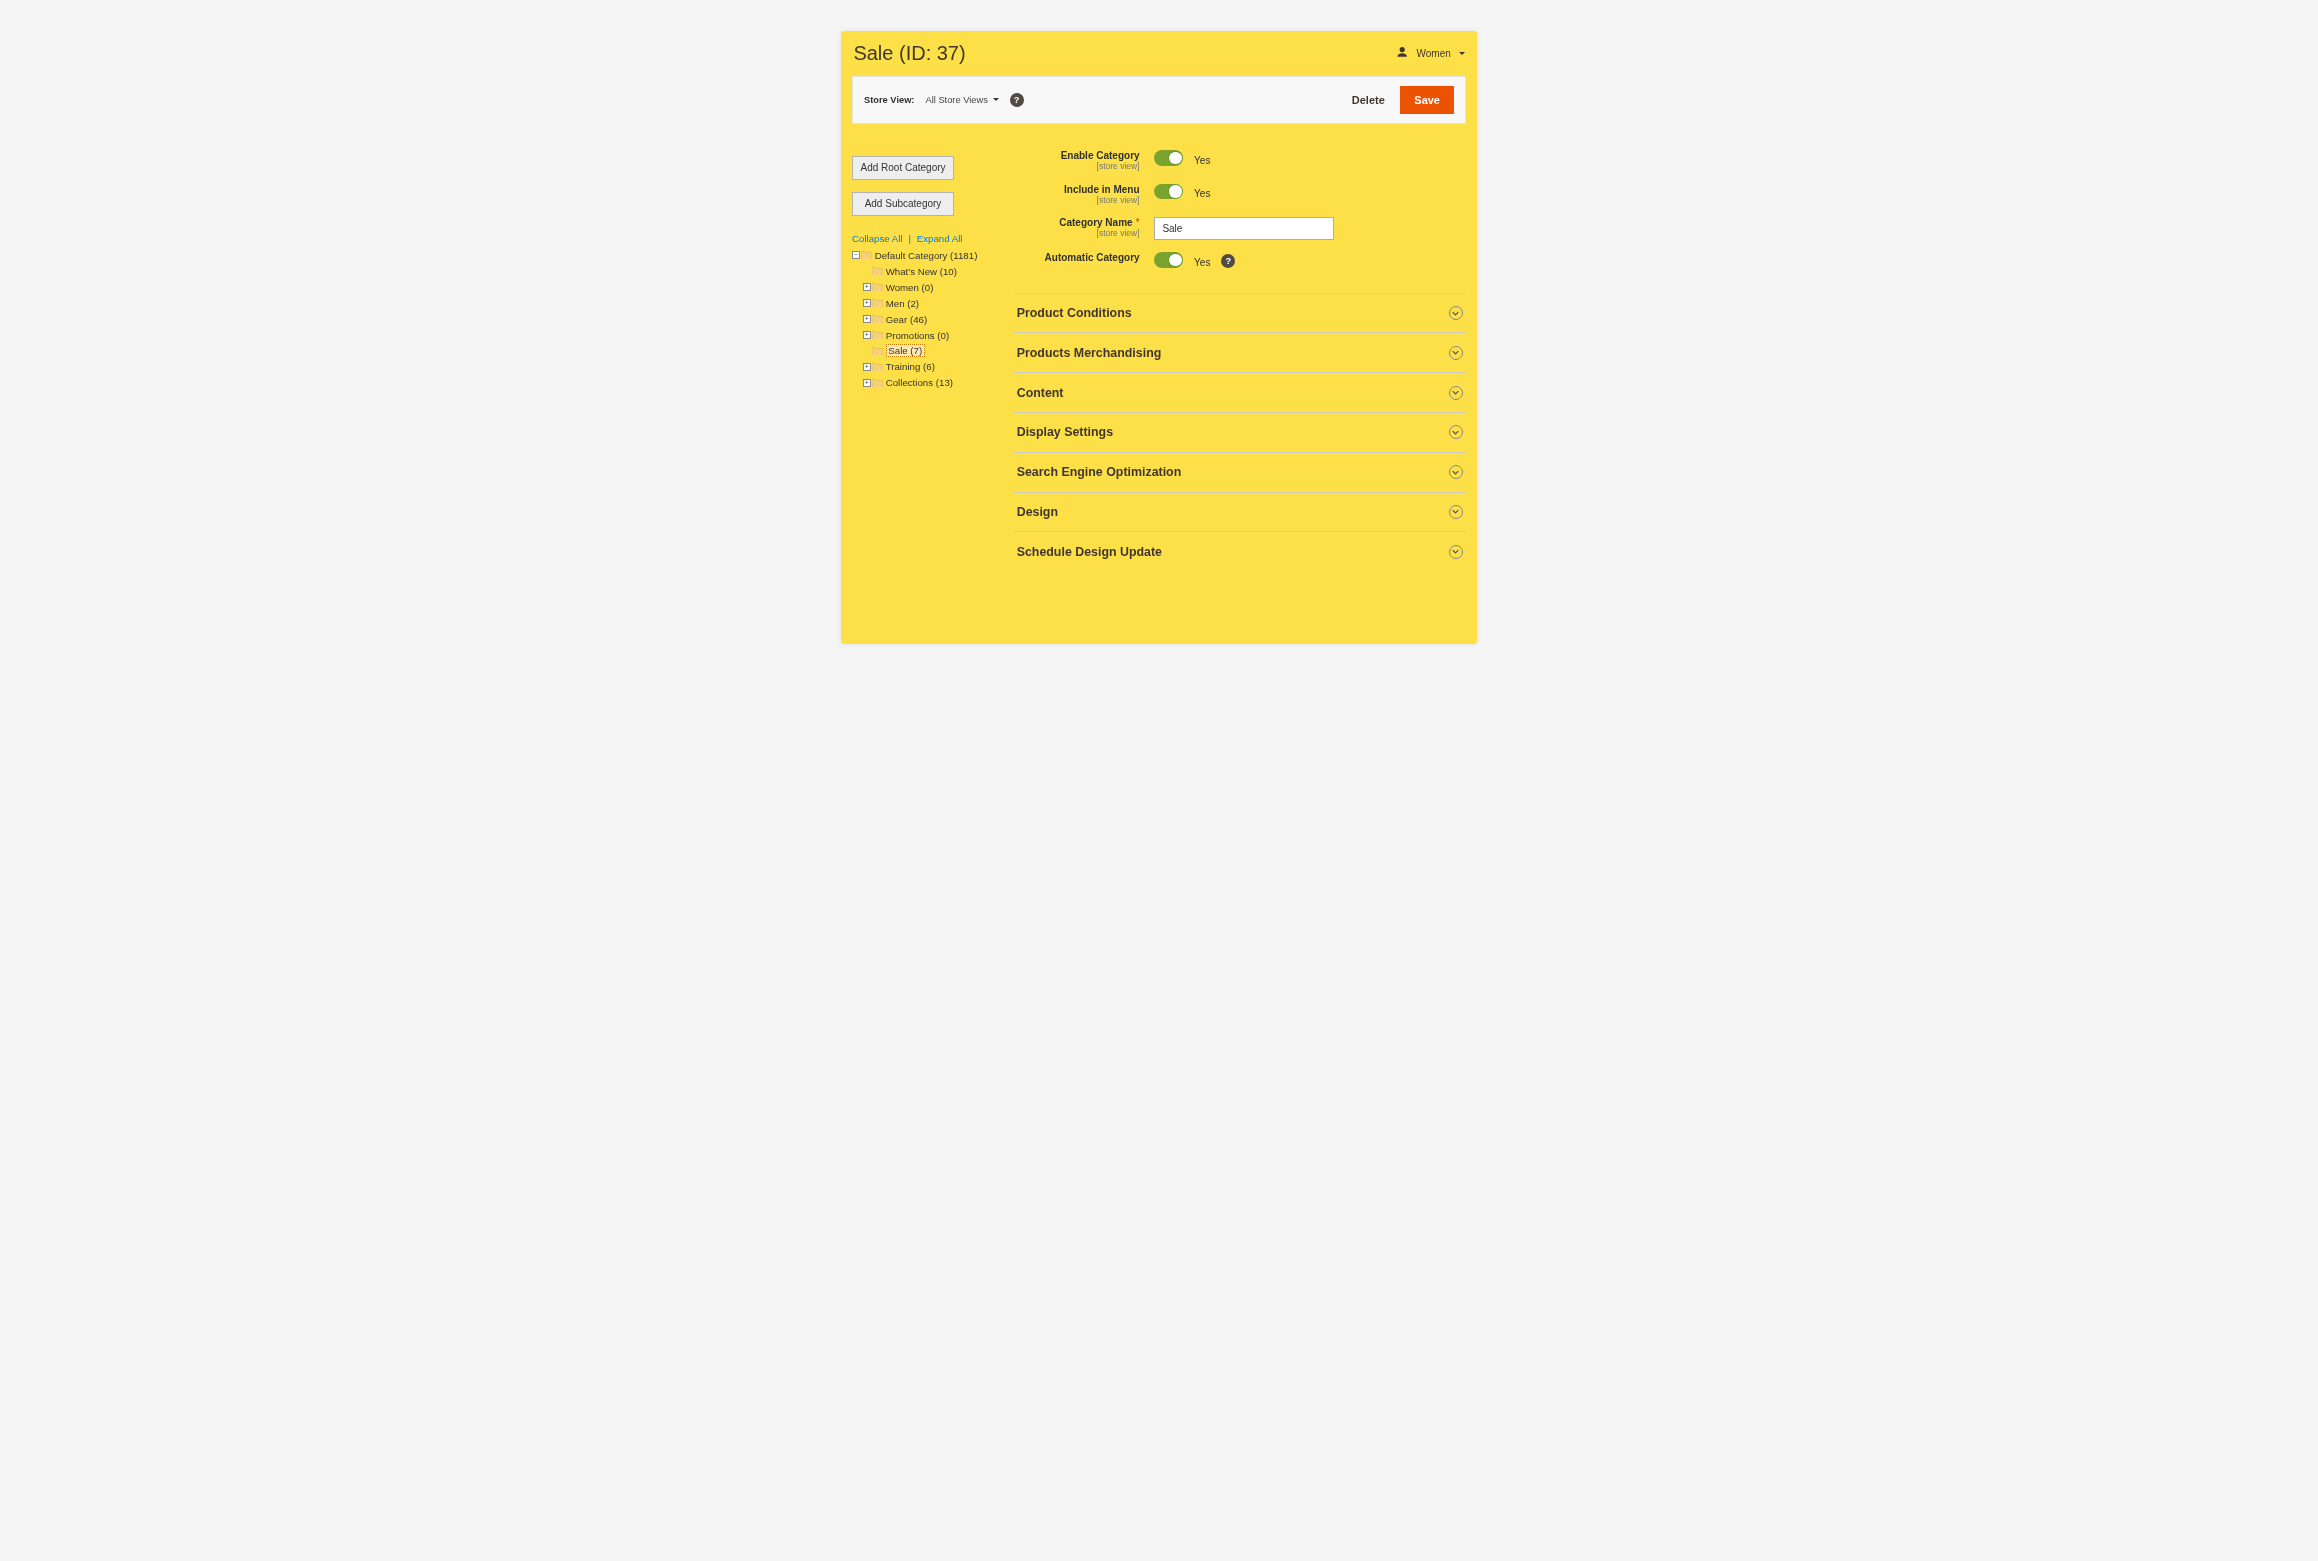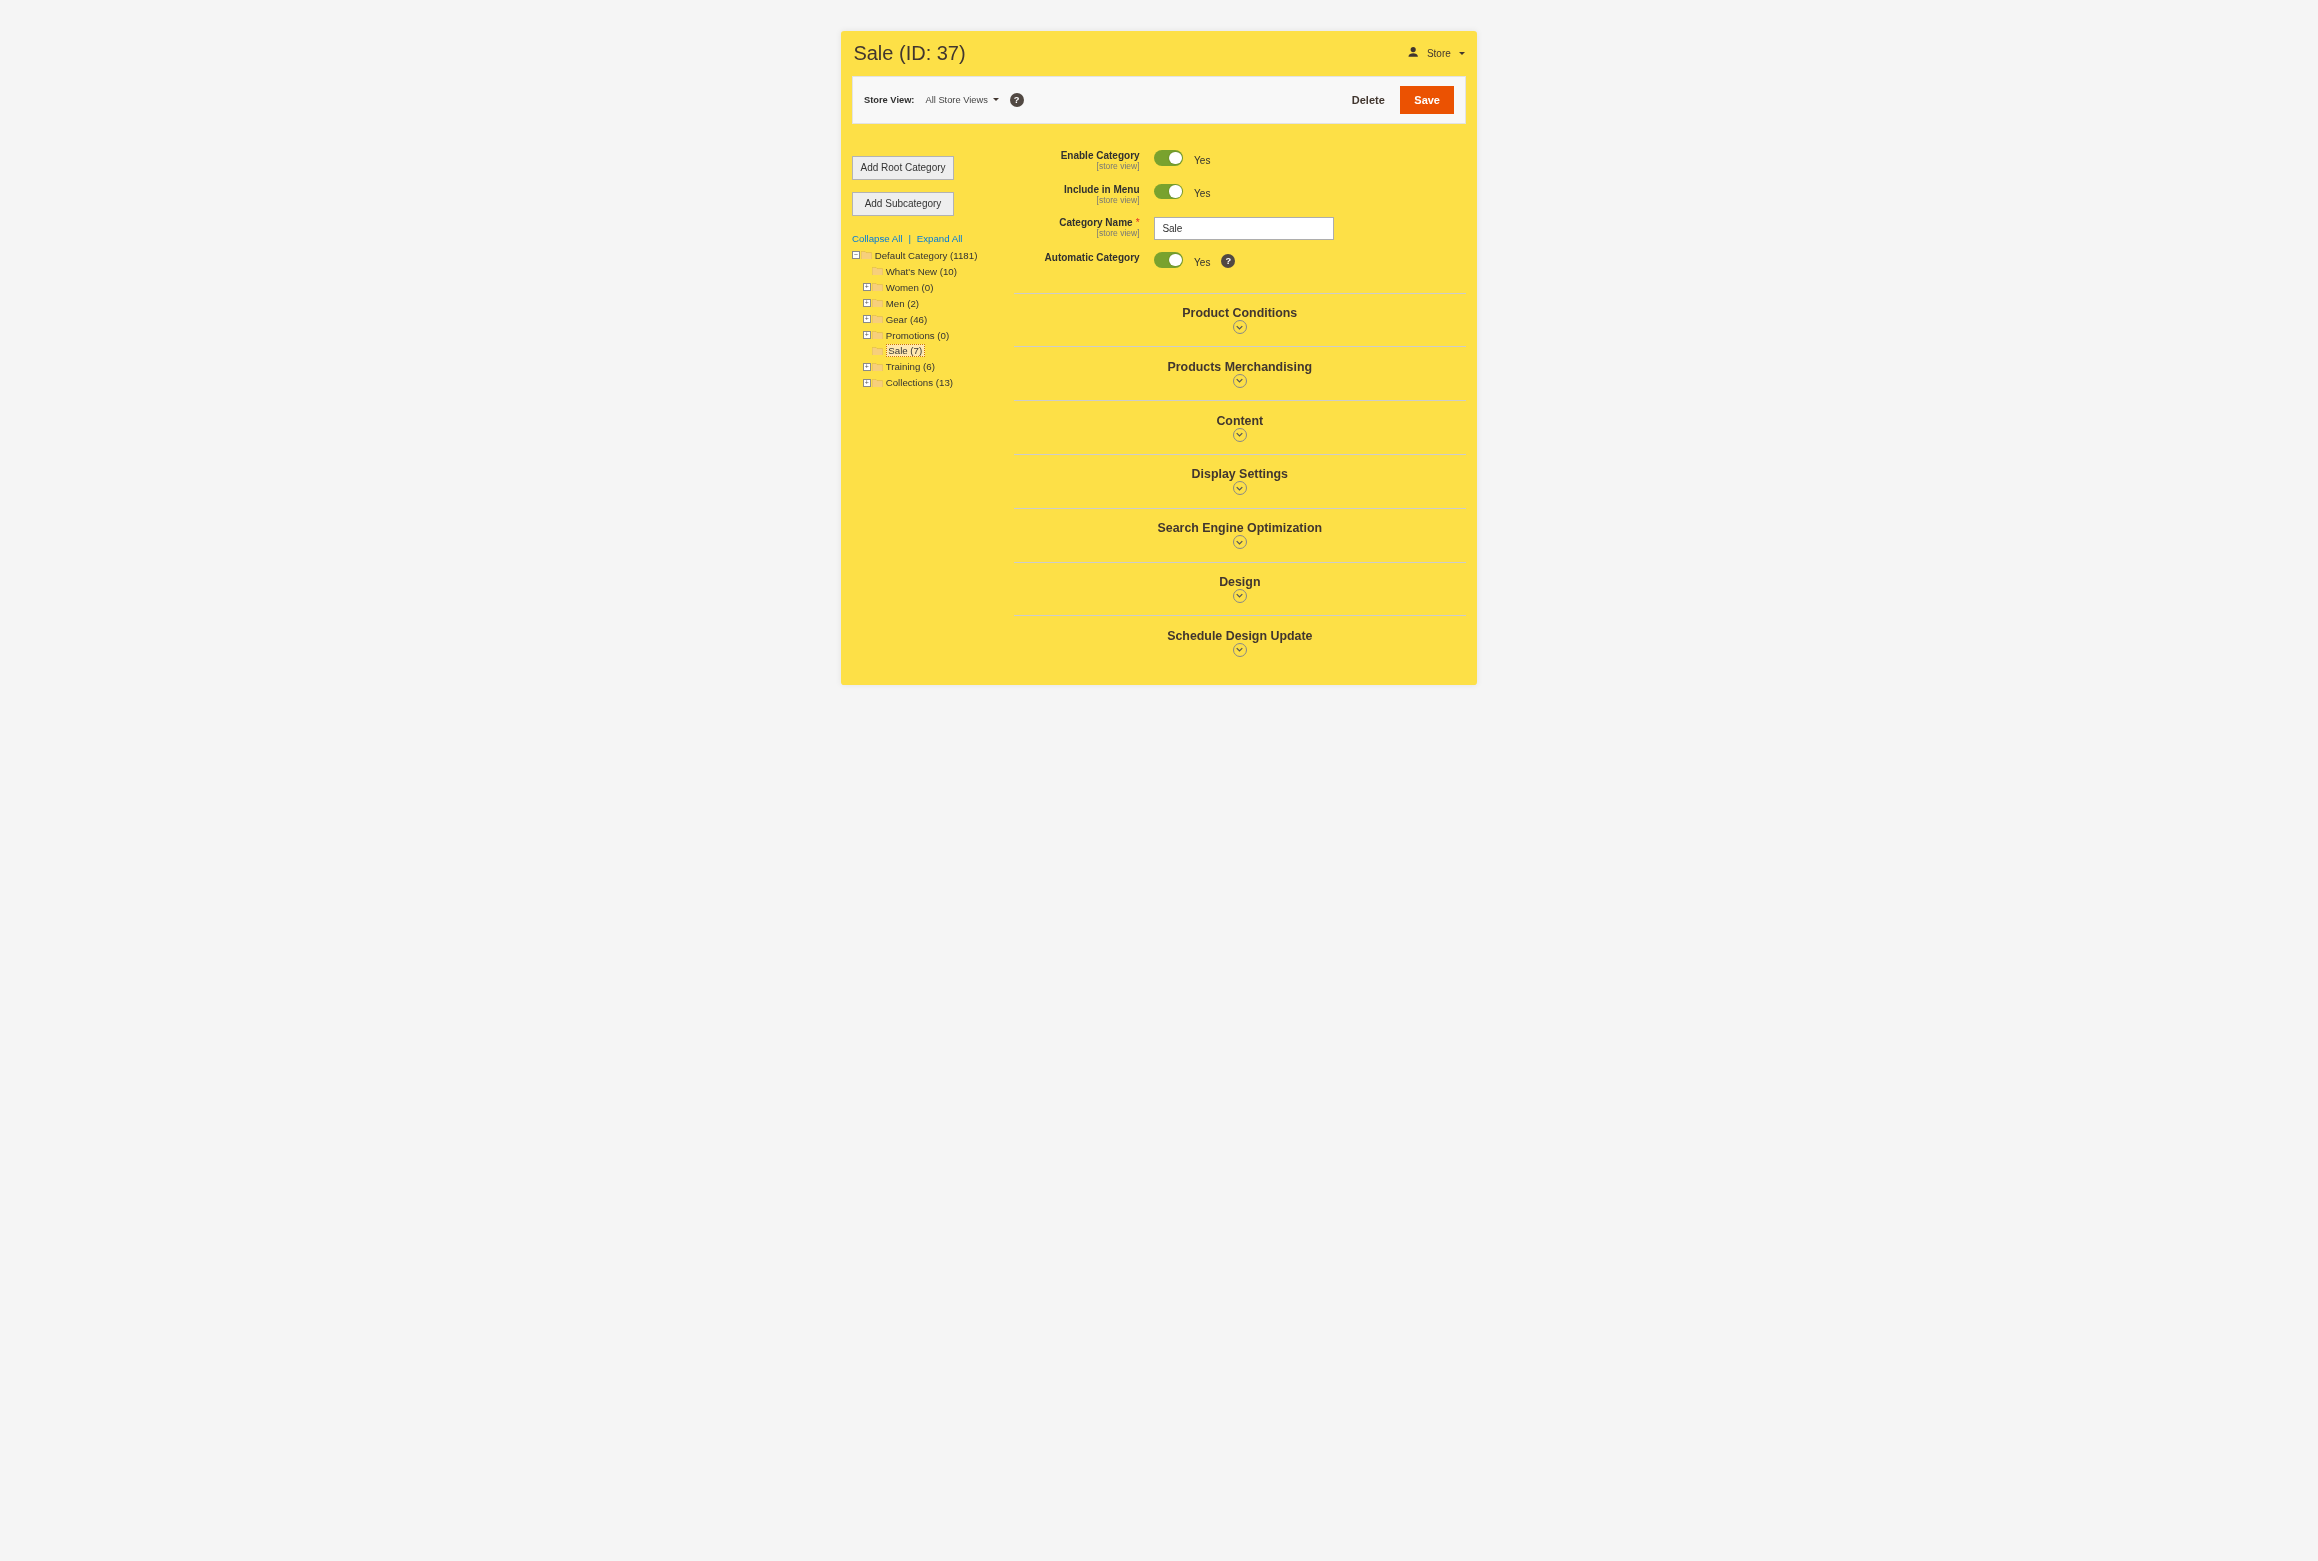--- a/index.html
+++ b/index.html
@@ -162,21 +162,20 @@
     border:0.8px solid #adadad; background:#fff;
   }
 
   
   .sections { margin-top:18.6px; }
   .section {
     display:flex; justify-content:space-between; align-items:center;
     padding:12.4px 3.1px;
     border-bottom:0.8px solid #ccc;
     cursor:pointer;
-    flex-direction:column;
   }
   .section:first-child { border-top:0.8px solid #ccc; }
   .section-title {
     font-size:12.4px; font-weight:600; color:#41362f;
   }
   .section-chevron {
     width:14px; height:14px; border:0.8px solid #888; border-radius:50%;
     display:flex; align-items:center; justify-content:center;
   }
   .section-chevron svg { width:7px; height:7px; stroke:#555; fill:none; stroke-width:1.8; }
@@ -187,21 +186,21 @@
 <div class="panel">
 
   <div class="header">
     <h1 class="page-title">Sale (ID: 37)</h1>
     <div class="admin-block">
       <span class="admin-icon">
         <svg viewBox="0 0 24 24">
             <path d="M12 12a5 5 0 1 0-5-5 5 5 0 0 0 5 5zm0 2c-4 0-9 2-9 6v1h18v-1c0-4-5-6-9-6z"></path>
           </svg>
       </span>
-      <span>Store</span>
+      <span>Women</span>
       <span class="dropdown-caret"></span>
     </div>
   </div>
 
   <div class="action-bar">
     <div class="store-view">
       <span class="store-view-label">Store View:</span>
       <span class="store-view-select">
         <span>All Store Views</span>
         <span class="dropdown-caret"></span>

